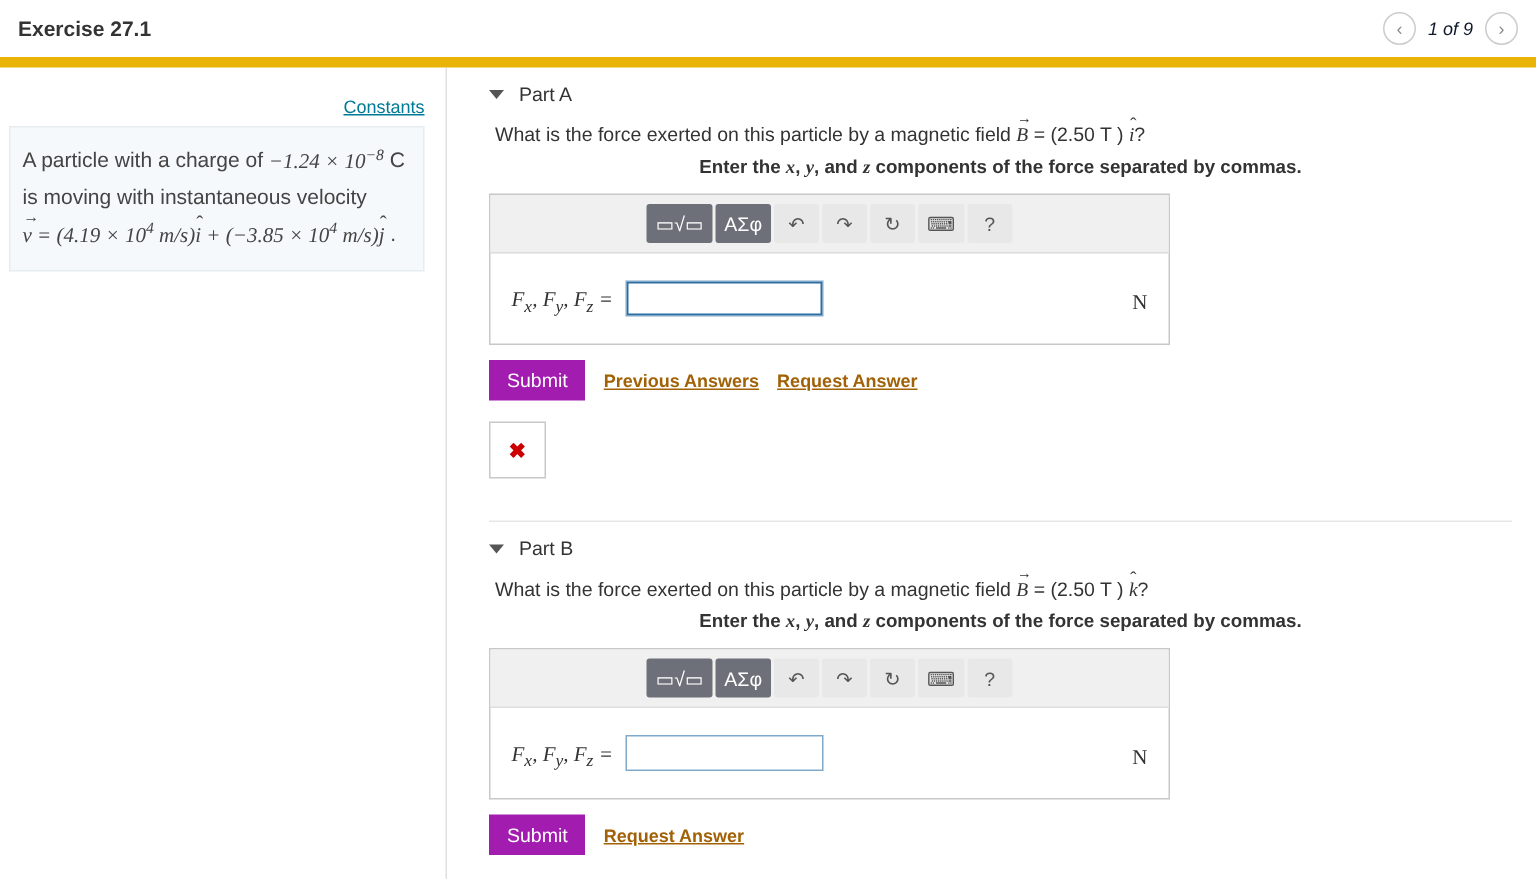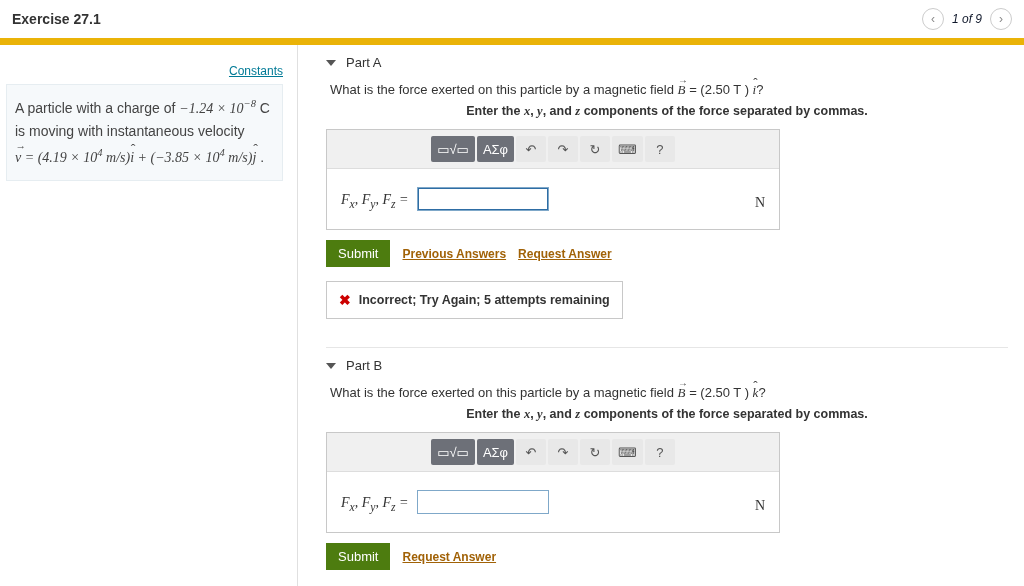--- a/index.html
+++ b/index.html
@@ -26,21 +26,21 @@
   .answer-box { border: 1px solid #c8c8c8; width: 454px; }
   .toolbar { background: #f0f0f0; border-bottom: 1px solid #ddd; display: flex; justify-content: center; gap: 2px; padding: 6px; }
   .tbtn { min-width: 30px; height: 26px; background: #6d7078; color: #fff; border: none; border-radius: 2px; display: flex; align-items: center; justify-content: center; font-size: 13px; cursor: pointer; padding: 0 6px; }
   .tbtn.light { background: #e8e8e8; color: #555; }
   .inputrow { display: flex; align-items: flex-end; padding: 18px 14px; gap: 8px; }
   .lhs { font-family: 'Times New Roman', serif; font-style: italic; font-size: 14px; }
   .field { border: 1px solid #7fa8c9; height: 24px; width: 132px; padding: 2px 4px; font-size: 13px; }
   .field.focus { box-shadow: 0 0 0 1px #2e6da4 inset; }
   .unit { margin-left: auto; font-family: 'Times New Roman', serif; font-size: 14px; }
   .actions { display: flex; align-items: center; gap: 12px; margin-top: 10px; }
-  .submit { background: #4d7c0f; color: #fff; border: none; padding: 6px 12px; font-size: 13px; cursor: pointer; }
+  .submit { background: #a21caf; color: #fff; border: none; padding: 6px 12px; font-size: 13px; cursor: pointer; }
   .action-link { color: #a16207; text-decoration: underline; font-weight: bold; font-size: 12px; cursor: pointer; }
   .feedback { border: 1px solid #c8c8c8; background: #fff; padding: 10px 12px; margin-top: 14px; display: inline-flex; align-items: center; gap: 8px; font-weight: bold; font-size: 12.5px; }
   .x { color: #cc0000; font-size: 14px; }
   .vec { position: relative; display: inline-block; }
   .vec::after { content: "→"; position: absolute; top: -0.85em; left: 0.05em; font-size: 0.75em; font-style: normal; }
   .hat { position: relative; display: inline-block; }
   .hat::after { content: "ˆ"; position: absolute; top: -0.55em; left: 0.05em; font-style: normal; }
   .form { font-family: 'Times New Roman', serif; font-style: italic; }
 </style>
 </head>
@@ -95,21 +95,20 @@
           <span class="unit">N</span>
         </div>
       </div>
       <div class="actions">
         <button class="submit">Submit</button>
         <a class="action-link">Previous Answers</a>
         <a class="action-link">Request Answer</a>
       </div>
       <div class="feedback">
         <span class="x">✖</span>
-        <span>Incorrect; Try Again; 5 attempts remaining</span>
       </div>
     </div>
 
     <div class="part-divider"></div>
 
     <div class="part">
       <div class="part-head">
         <div class="caret"></div>
         <div class="part-title">Part B</div>
       </div>

